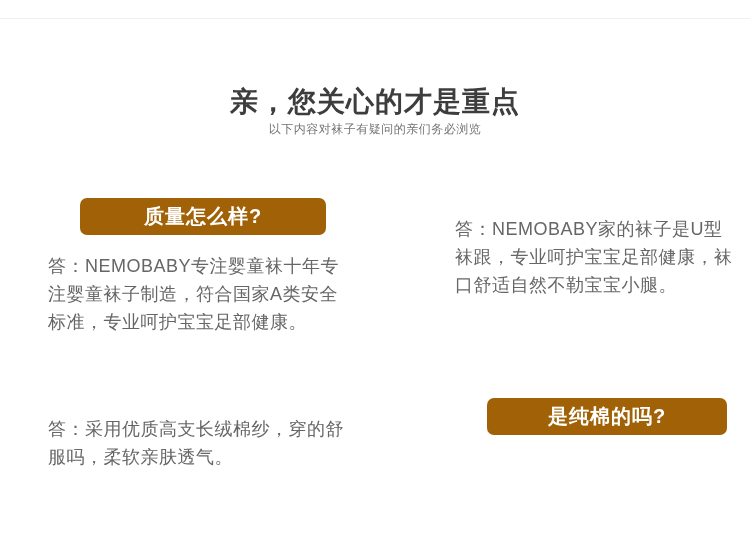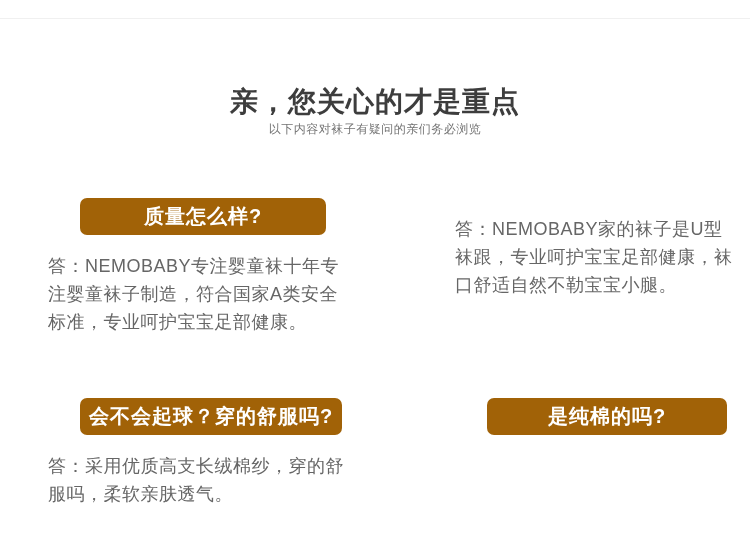--- a/index.html
+++ b/index.html
@@ -82,21 +82,20 @@
   <div class="faq faq-1">
     <div class="q-banner">质量怎么样?</div>
     <div class="answer">答：NEMOBABY专注婴童袜十年专注婴童袜子制造，符合国家A类安全标准，专业呵护宝宝足部健康。</div>
   </div>
 
   <div class="faq faq-2">
     <div class="answer">答：NEMOBABY家的袜子是U型袜跟，专业呵护宝宝足部健康，袜口舒适自然不勒宝宝小腿。</div>
   </div>
 
   <div class="faq faq-3">
-    <div class="q-banner">会不会起球？穿的舒服吗?</div>
     <div class="answer">答：采用优质高支长绒棉纱，穿的舒服吗，柔软亲肤透气。</div>
   </div>
 
   <div class="faq faq-4">
     <div class="q-banner">是纯棉的吗?</div>
   </div>
 
 </div>
 
 </body></html>

